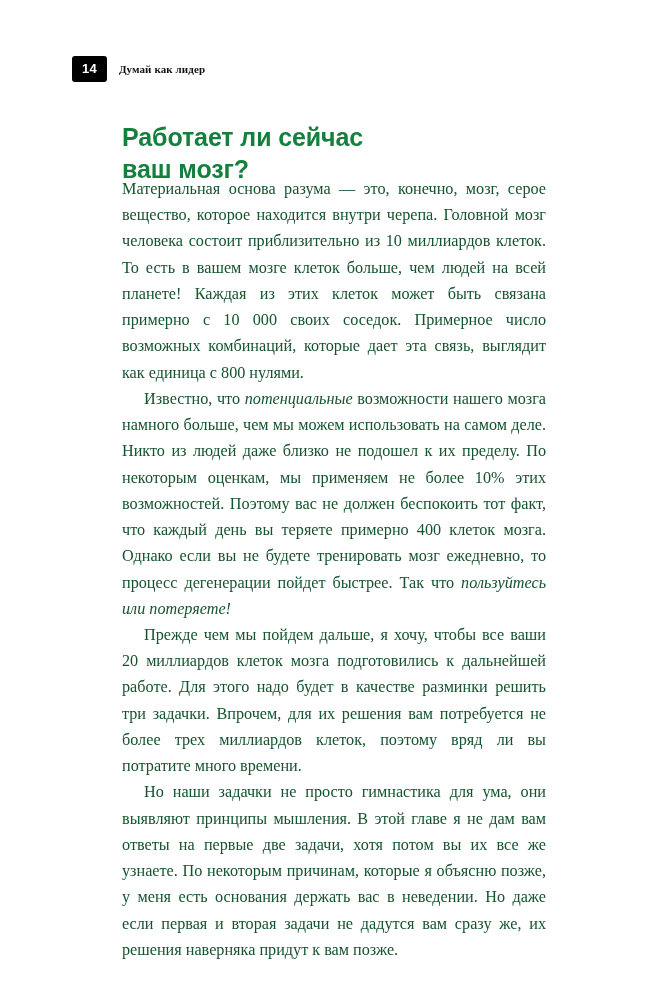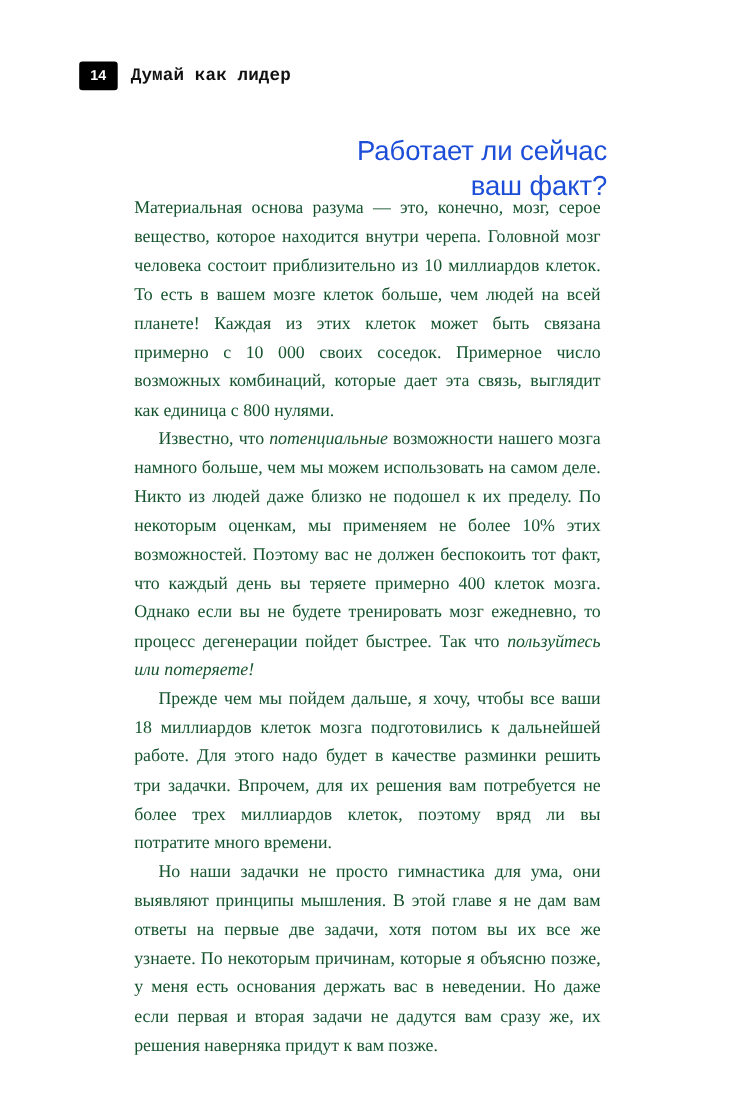--- a/index.html
+++ b/index.html
@@ -35,38 +35,37 @@
     font-weight: bold;
     font-size: 13px;
     line-height: 1;
     padding: 6px 10px 7px 10px;
     border-radius: 3px;
     min-width: 14px;
     text-align: center;
     letter-spacing: 0.2px;
   }
   .running-head {
-    font-family: Liberation Mono, monospace;
+    font-family: Liberation Serif, serif;
     font-weight: bold;
-    font-size: 16px;
+    font-size: 11px;
     color: #111111;
     letter-spacing: 0.1px;
   }
   .title {
     position: absolute;
     top: 104px;
     left: 122px;
     width: 430px;
     font-family: "Liberation Sans", sans-serif;
-    font-weight: normal;
+    font-weight: bold;
     font-size: 25px;
     line-height: 1.28;
-    color: #1d4ed8;
+    color: #15803d;
     letter-spacing: -0.1px;
-    text-align: right;
   }
   .body-text {
     position: absolute;
     top: 176px;
     left: 122px;
     width: 424px;
     font-size: 16.2px;
     line-height: 1.62;
     text-align: justify;
     text-justify: inter-word;
@@ -88,28 +87,28 @@
 
 <div class="page">
 
   <div class="header">
     <div class="page-number-box">14</div>
     <div class="running-head">Думай как лидер</div>
   </div>
 
   <h1 class="title">
     <span>Работает ли сейчас</span><br>
-    <span>ваш факт?</span>
+    <span>ваш мозг?</span>
   </h1>
 
   <div class="body-text">
 
     <p class="first">Материальная основа разума — это, конечно, мозг, серое вещество, которое находится внутри черепа. Головной мозг человека состоит приблизительно из 10 миллиардов клеток. То есть в вашем мозге клеток больше, чем людей на всей планете! Каждая из этих клеток может быть связана примерно с 10 000 своих соседок. Примерное число возможных комбинаций, которые дает эта связь, выглядит как единица с 800 нулями.</p>
 
     <p><span>Известно, что </span><em>потенциальные</em><span> возможности нашего мозга намного больше, чем мы можем использовать на самом деле. Никто из людей даже близко не подошел к их пределу. По некоторым оценкам, мы применяем не более 10% этих возможностей. Поэтому вас не должен беспокоить тот факт, что каждый день вы теряете примерно 400 клеток мозга. Однако если вы не будете тренировать мозг ежедневно, то процесс дегенерации пойдет быстрее. Так что </span><em>пользуйтесь или потеряете!</em></p>
 
-    <p>Прежде чем мы пойдем дальше, я хочу, чтобы все ваши 18 миллиардов клеток мозга подготовились к дальнейшей работе. Для этого надо будет в качестве разминки решить три задачки. Впрочем, для их решения вам потребуется не более трех миллиардов клеток, поэтому вряд ли вы потратите много времени.</p>
+    <p>Прежде чем мы пойдем дальше, я хочу, чтобы все ваши 20 миллиардов клеток мозга подготовились к дальнейшей работе. Для этого надо будет в качестве разминки решить три задачки. Впрочем, для их решения вам потребуется не более трех миллиардов клеток, поэтому вряд ли вы потратите много времени.</p>
 
     <p>Но наши задачки не просто гимнастика для ума, они выявляют принципы мышления. В этой главе я не дам вам ответы на первые две задачи, хотя потом вы их все же узнаете. По некоторым причинам, которые я объясню позже, у меня есть основания держать вас в неведении. Но даже если первая и вторая задачи не дадутся вам сразу же, их решения наверняка придут к вам позже.</p>
 
   </div>
 
 </div>
 
 </body></html>

